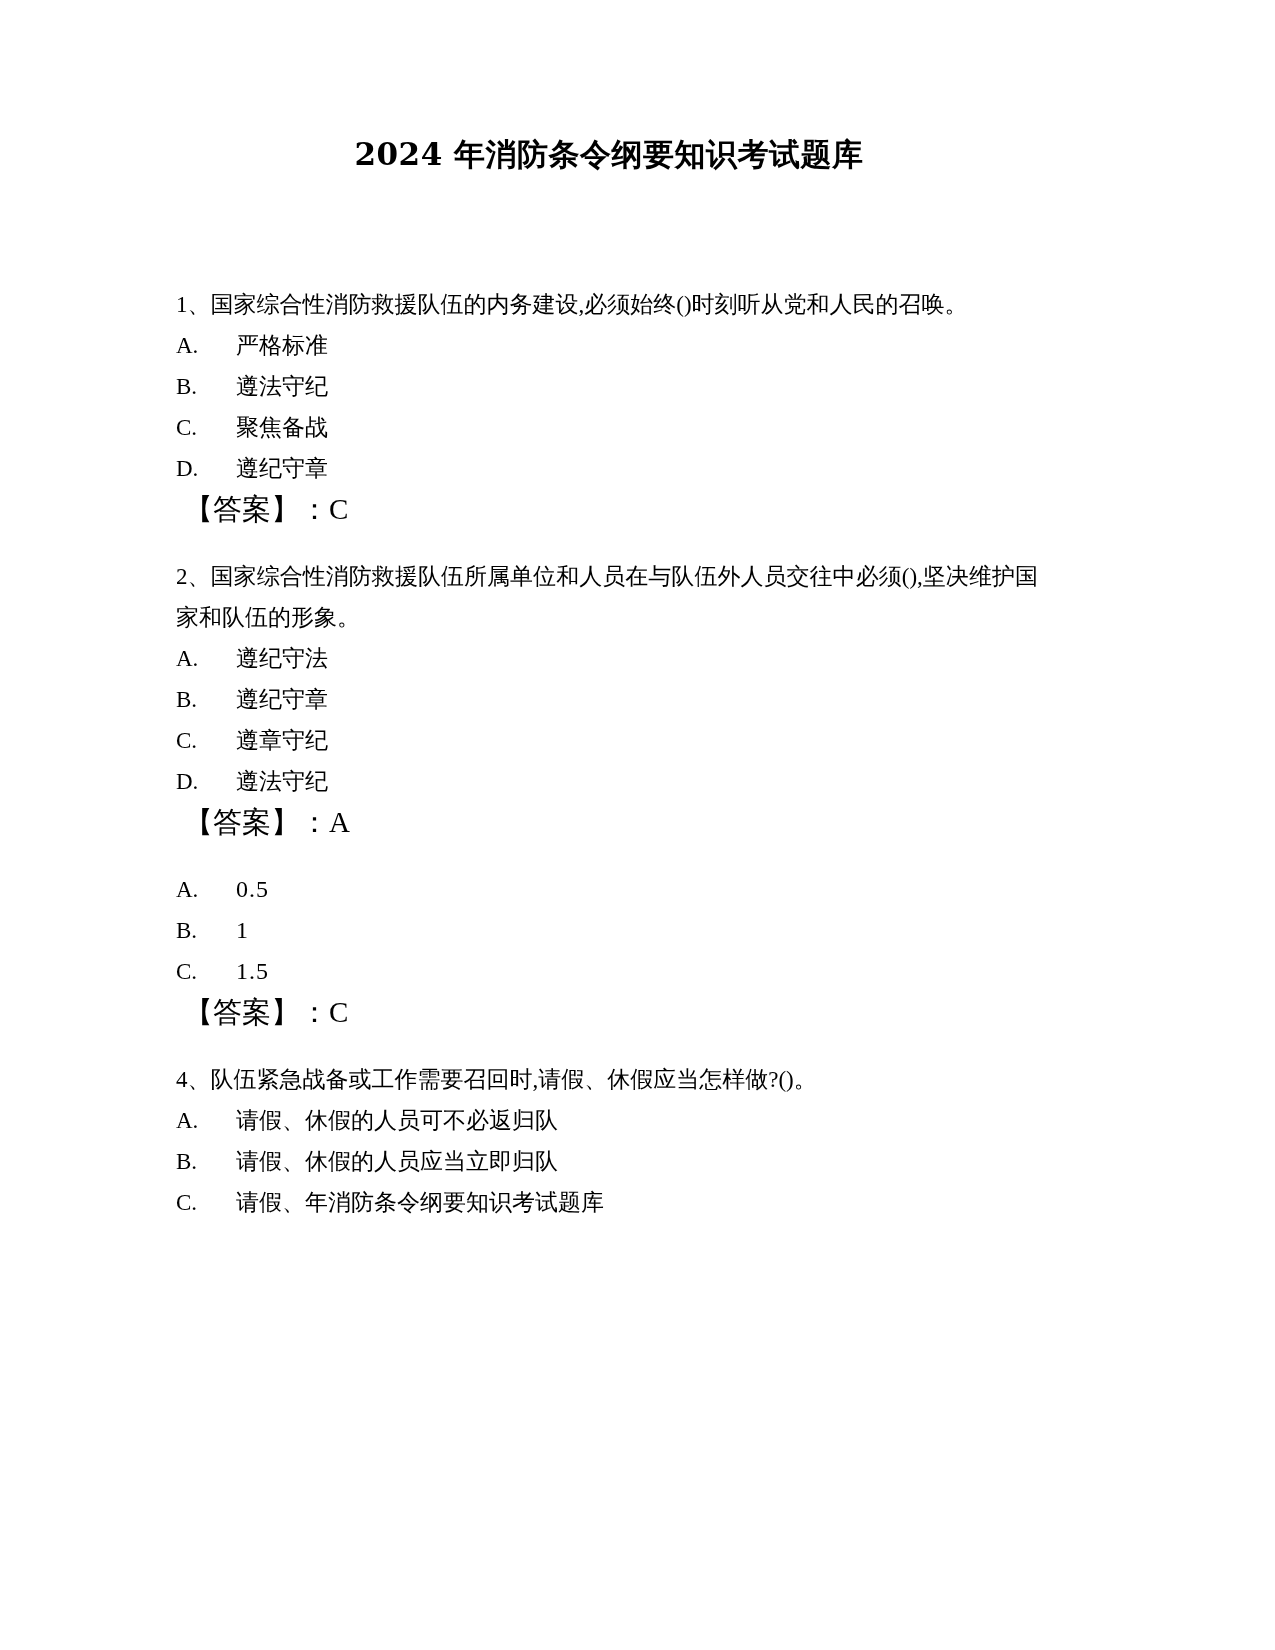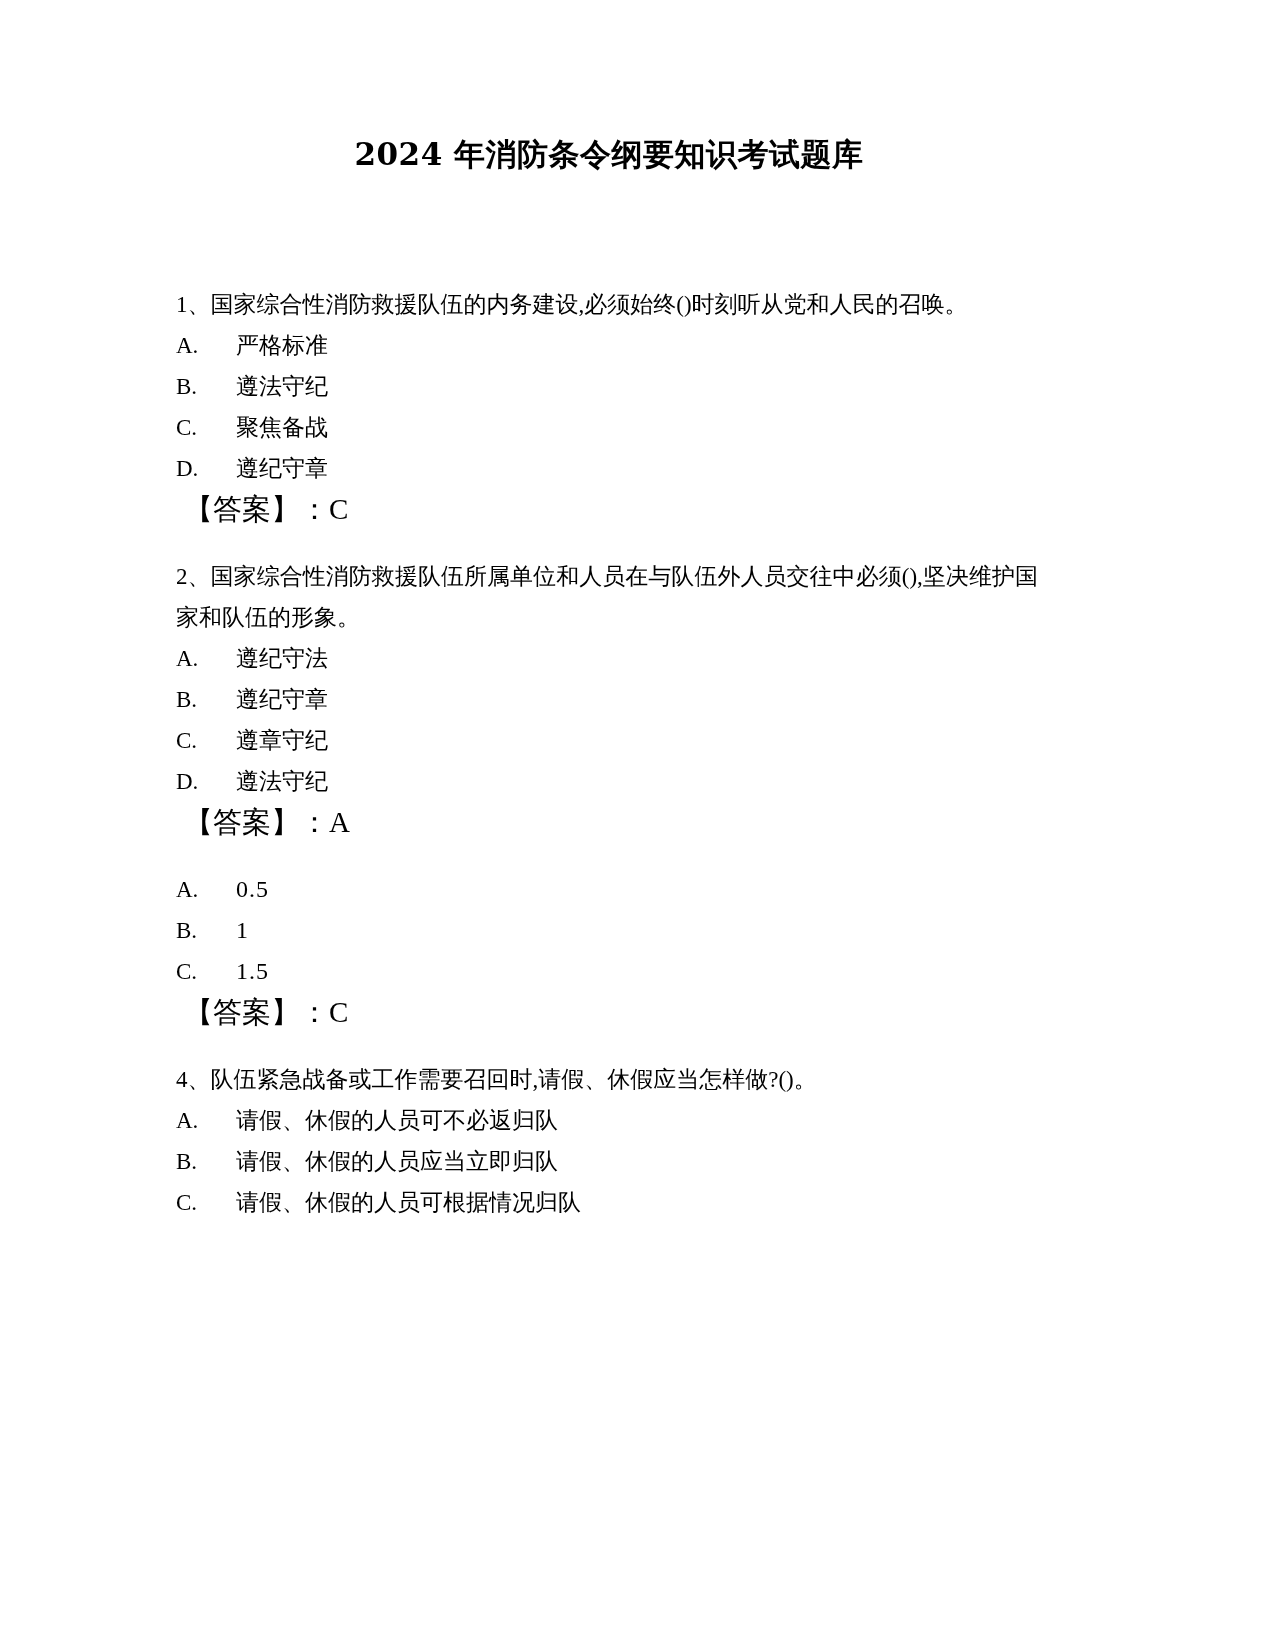--- a/index.html
+++ b/index.html
@@ -133,18 +133,18 @@
         <div class="qblock">
           <p class="opt numeric"><span class="lbl">A.</span><span class="otext">0.5</span></p>
           <p class="opt numeric"><span class="lbl">B.</span><span class="otext">1</span></p>
           <p class="opt numeric"><span class="lbl">C.</span><span class="otext">1.5</span></p>
           <p class="ans"><span>【答案】：</span><span class="ansletter">C</span></p>
         </div>
         <div class="qblock">
           <p class="qtext">4、队伍紧急战备或工作需要召回时,请假、休假应当怎样做?()。</p>
           <p class="opt"><span class="lbl">A.</span><span class="otext">请假、休假的人员可不必返归队</span></p>
           <p class="opt"><span class="lbl">B.</span><span class="otext">请假、休假的人员应当立即归队</span></p>
-          <p class="opt"><span class="lbl">C.</span><span class="otext">请假、休假的人员可根据情况归队</span></p>
+          <p class="opt"><span class="lbl">C.</span><span class="otext">请假、年消防条令纲要知识考试题库</span></p>
         </div>
       </div>
 
   </div>
 </div>
 
 </body></html>

